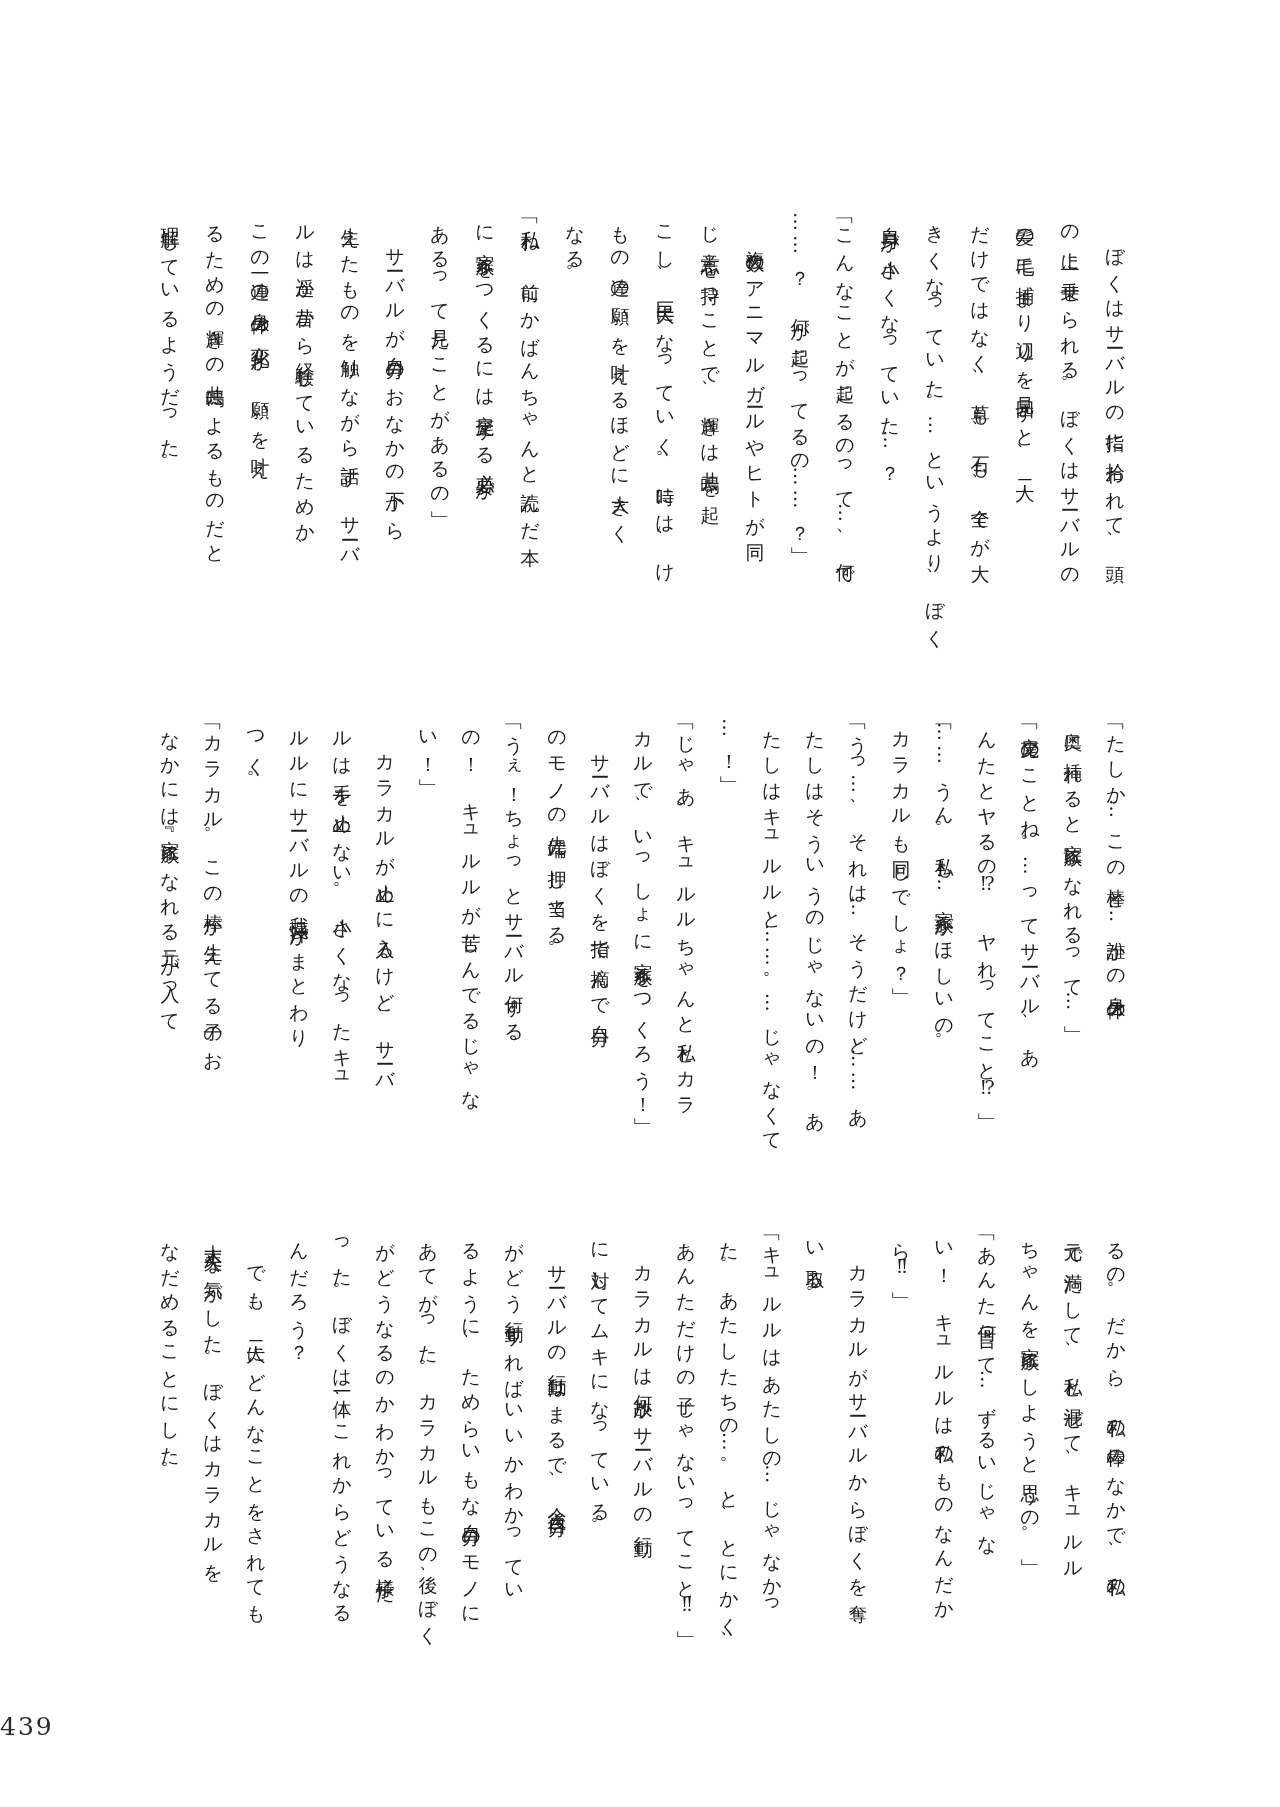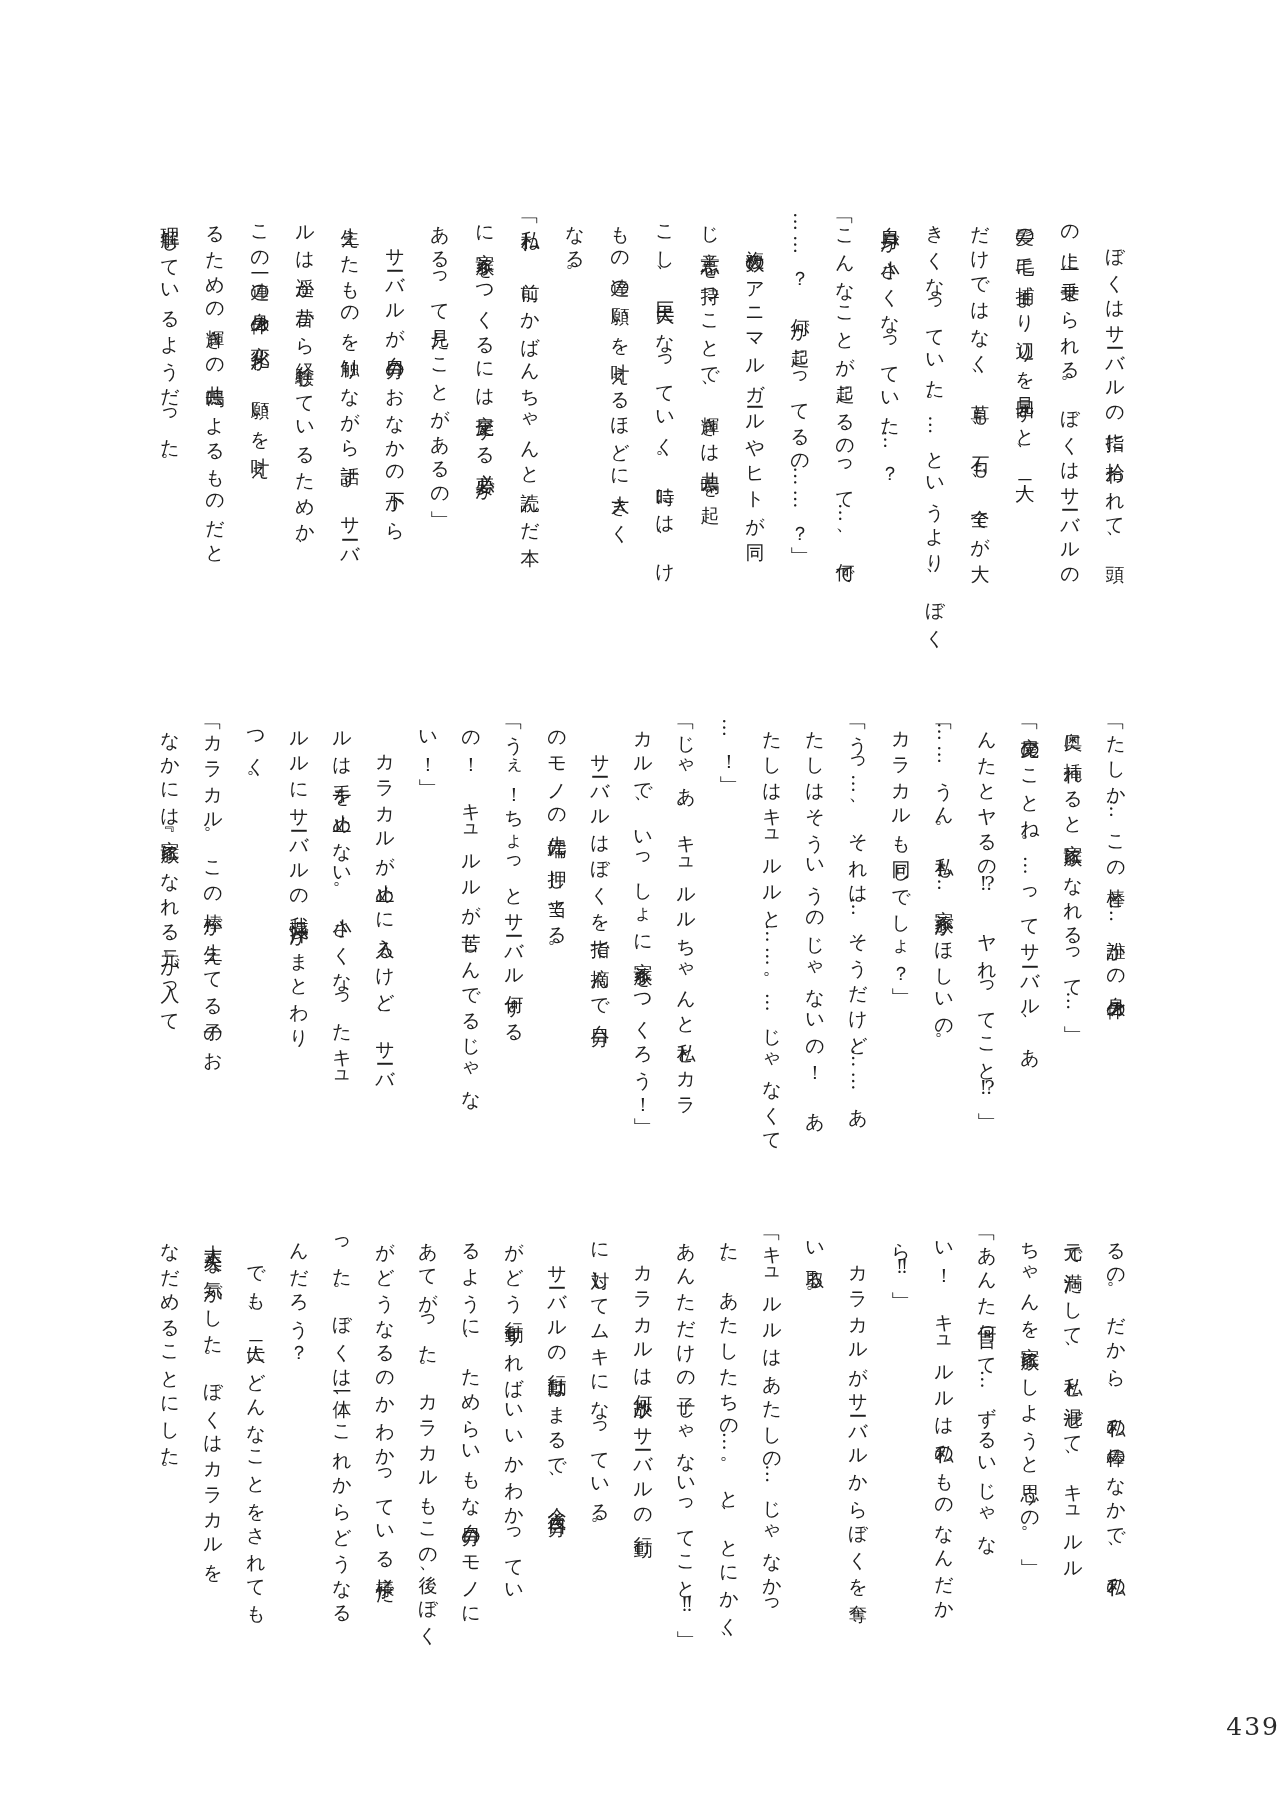--- a/index.html
+++ b/index.html
@@ -37,21 +37,21 @@
   }
   #band-top .col    { line-height: 45px; }
   #band-middle .col { line-height: 43px; }
   #band-bottom .col { line-height: 43px; }
   .band .col.indent { text-indent: 23px; }
   .page-number {
     position: absolute;
     top: 1712px;
     left: 0;
     width: 100%;
-    text-align: right;
+    text-align: left;
     font-size: 25px;
     letter-spacing: 2px;
     color: #2a2a2a;
   }
 </style>
 </head>
 <body>
 
 <div class="page">
 

